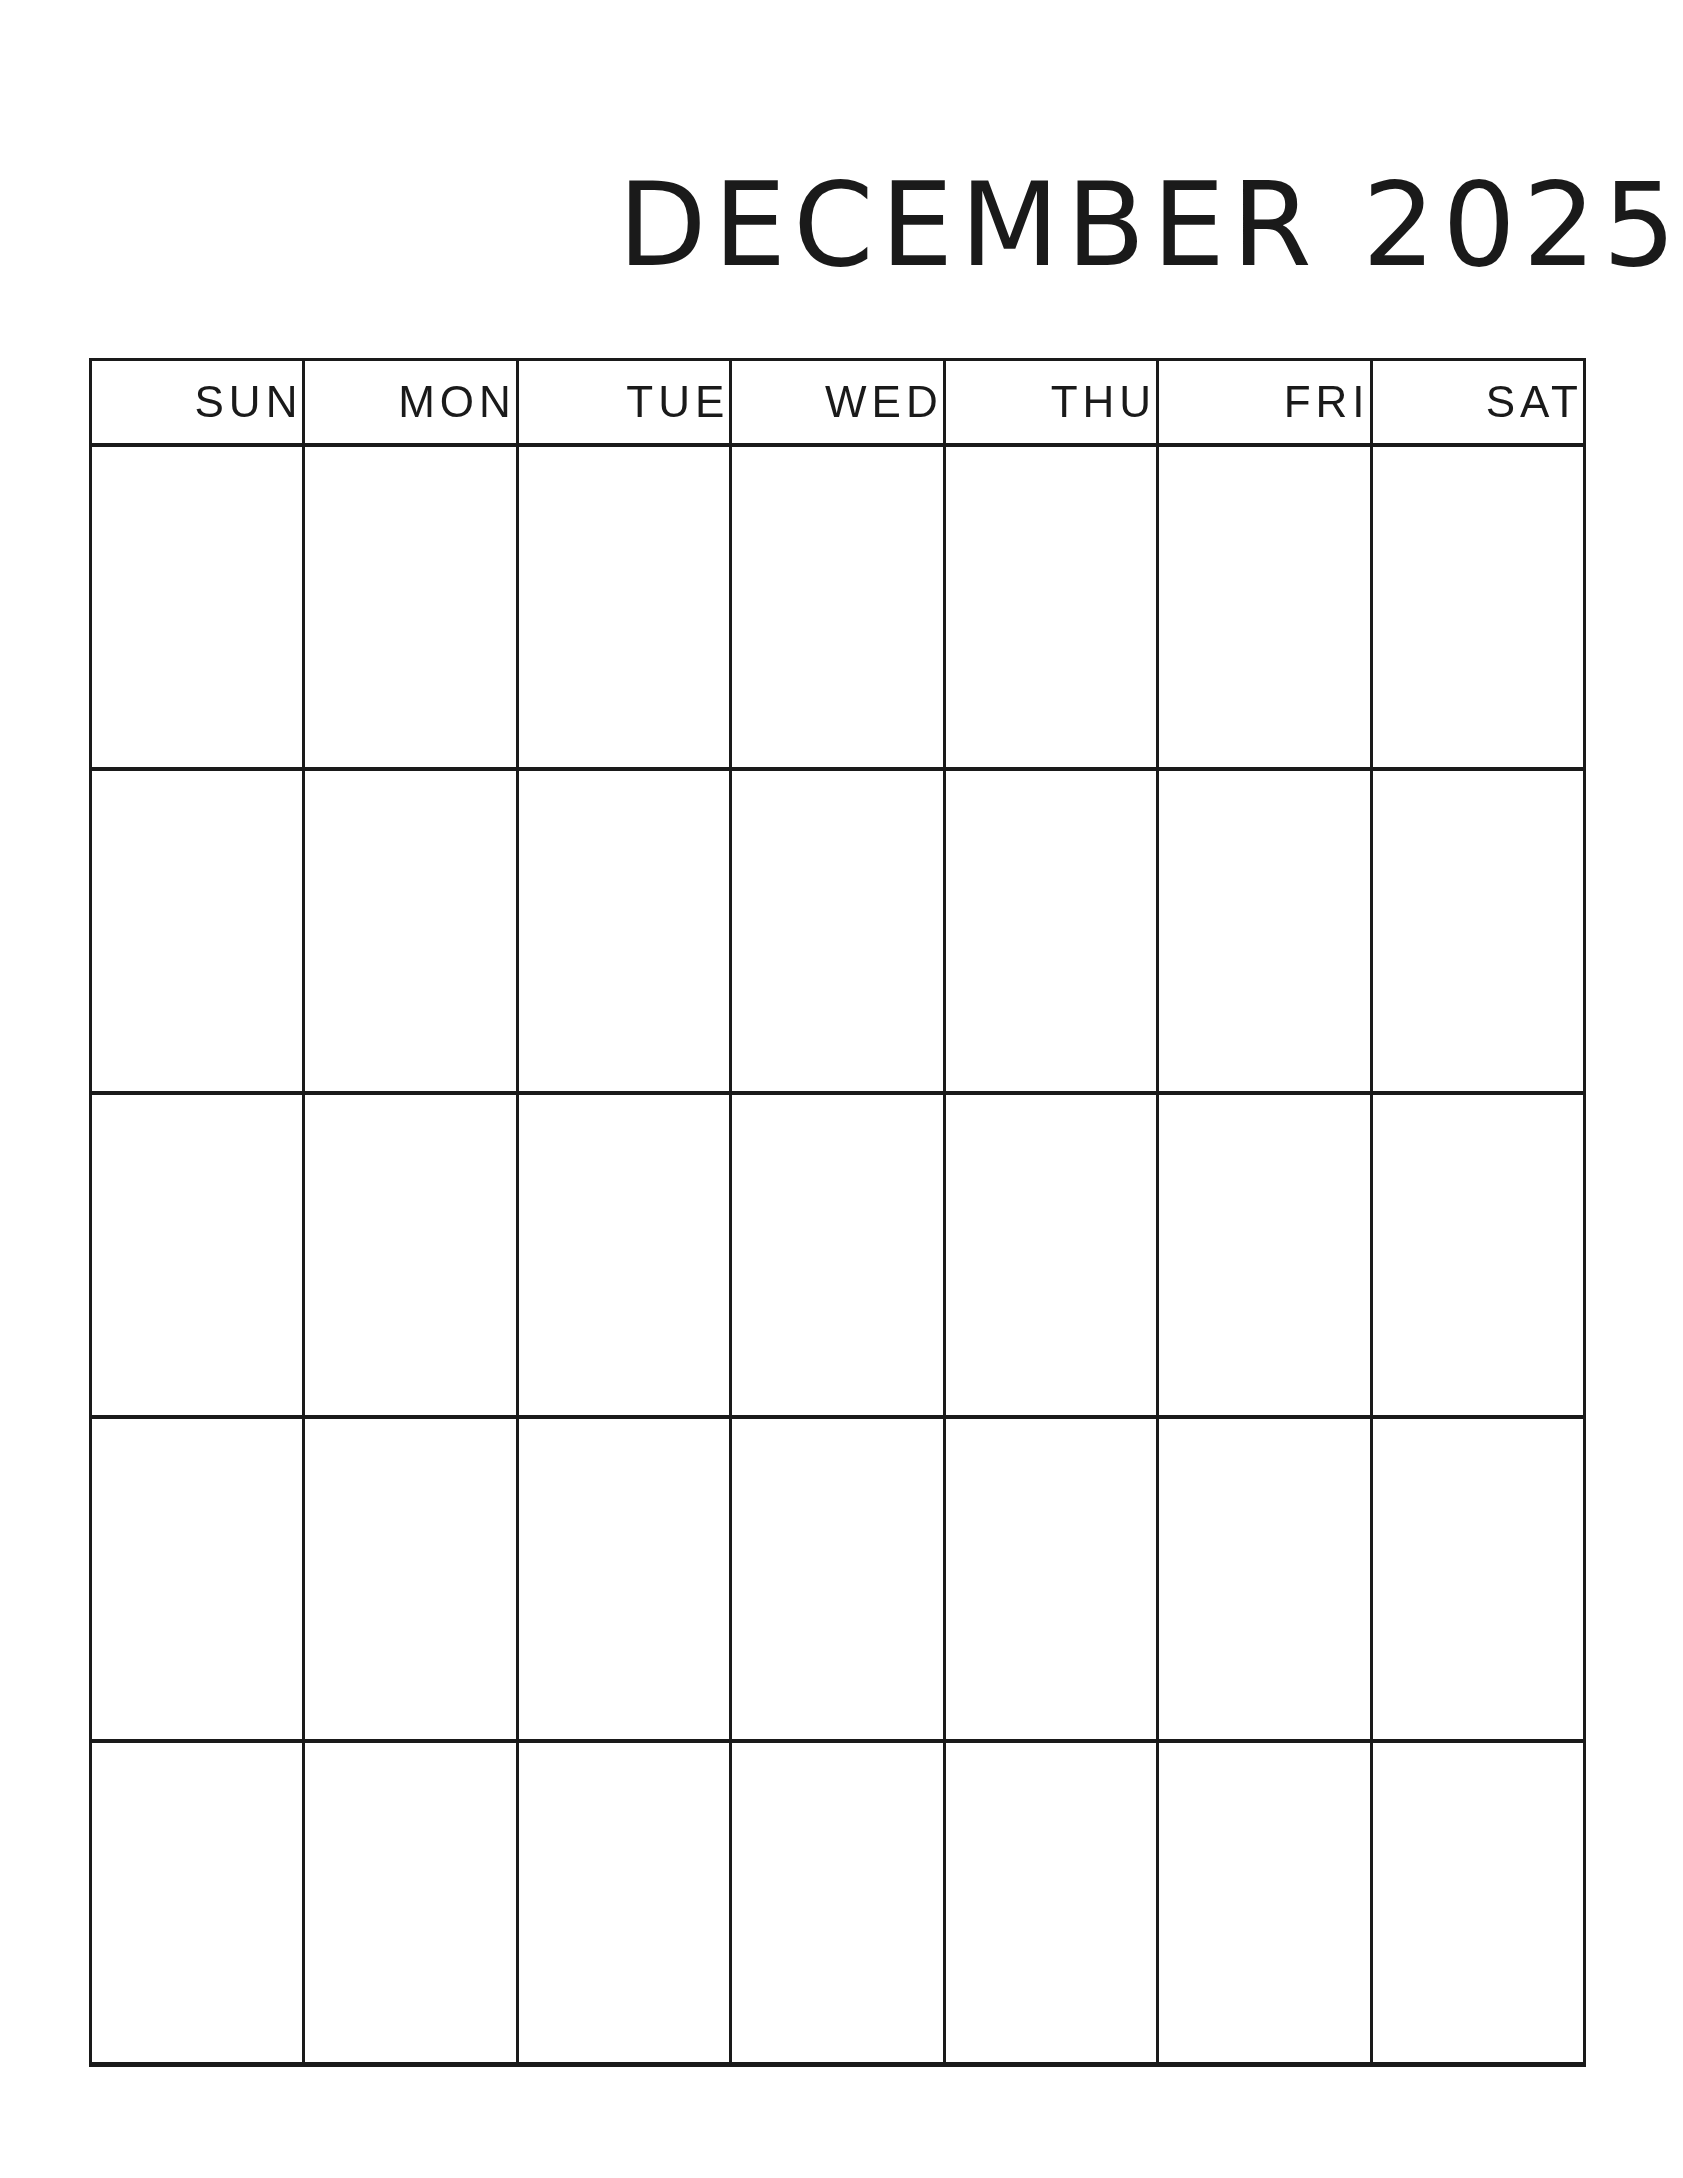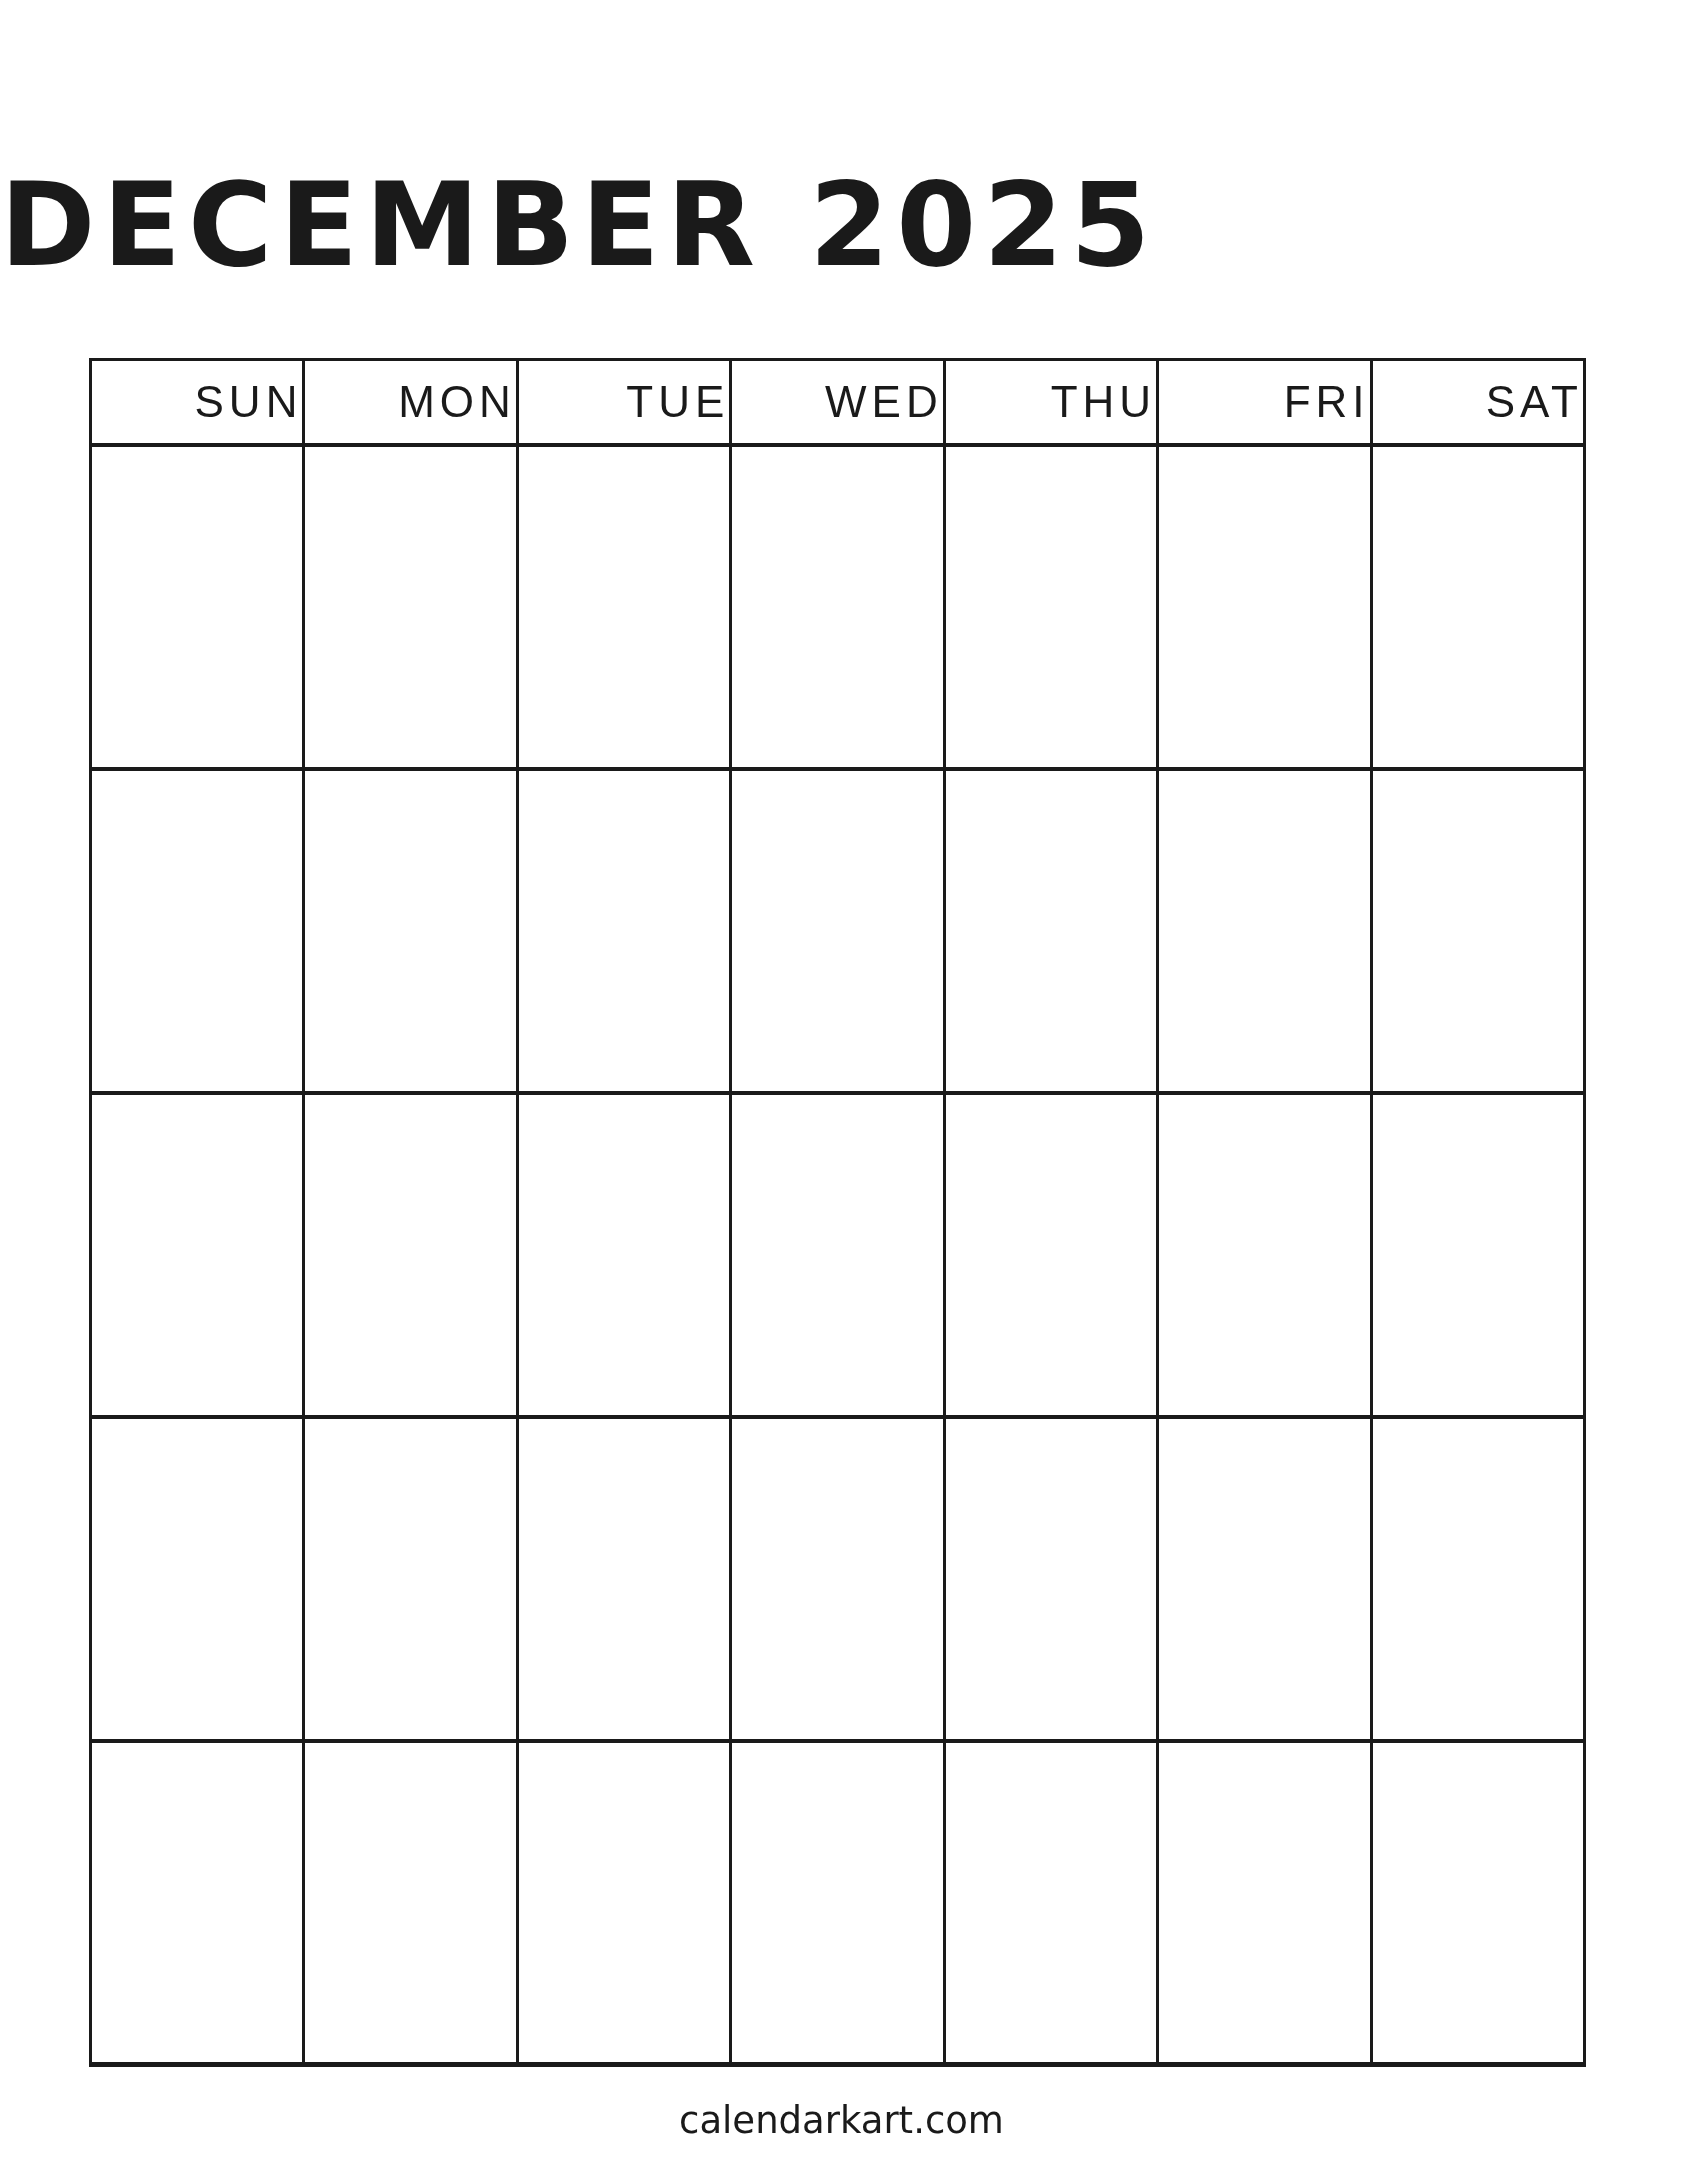--- a/index.html
+++ b/index.html
@@ -20,23 +20,23 @@
     overflow: hidden;
     font-family: "Liberation Sans", sans-serif;
     color: var(--ink);
   }
   .title {
     position: absolute;
     top: 156px;
     left: 0;
     right: 0;
     margin: 0;
-    text-align: left;
+    text-align: right;
     font-family: "DejaVu Sans", sans-serif;
-    font-weight: 700;
+    font-weight: 400;
     font-size: 115px;
     line-height: 1.2;
     letter-spacing: 7px;
     color: var(--ink);
     white-space: nowrap;
   }
   table.calendar {
     position: absolute;
     left: 89px;
     top: 358px;
@@ -143,16 +143,15 @@
         <td></td>
         <td></td>
         <td></td>
         <td></td>
         <td></td>
         <td></td>
       </tr>
     </tbody>
   </table>
 
-  <div class="footer">calendarkart.com</div>
 
 </div>
 
 
 </body></html>

